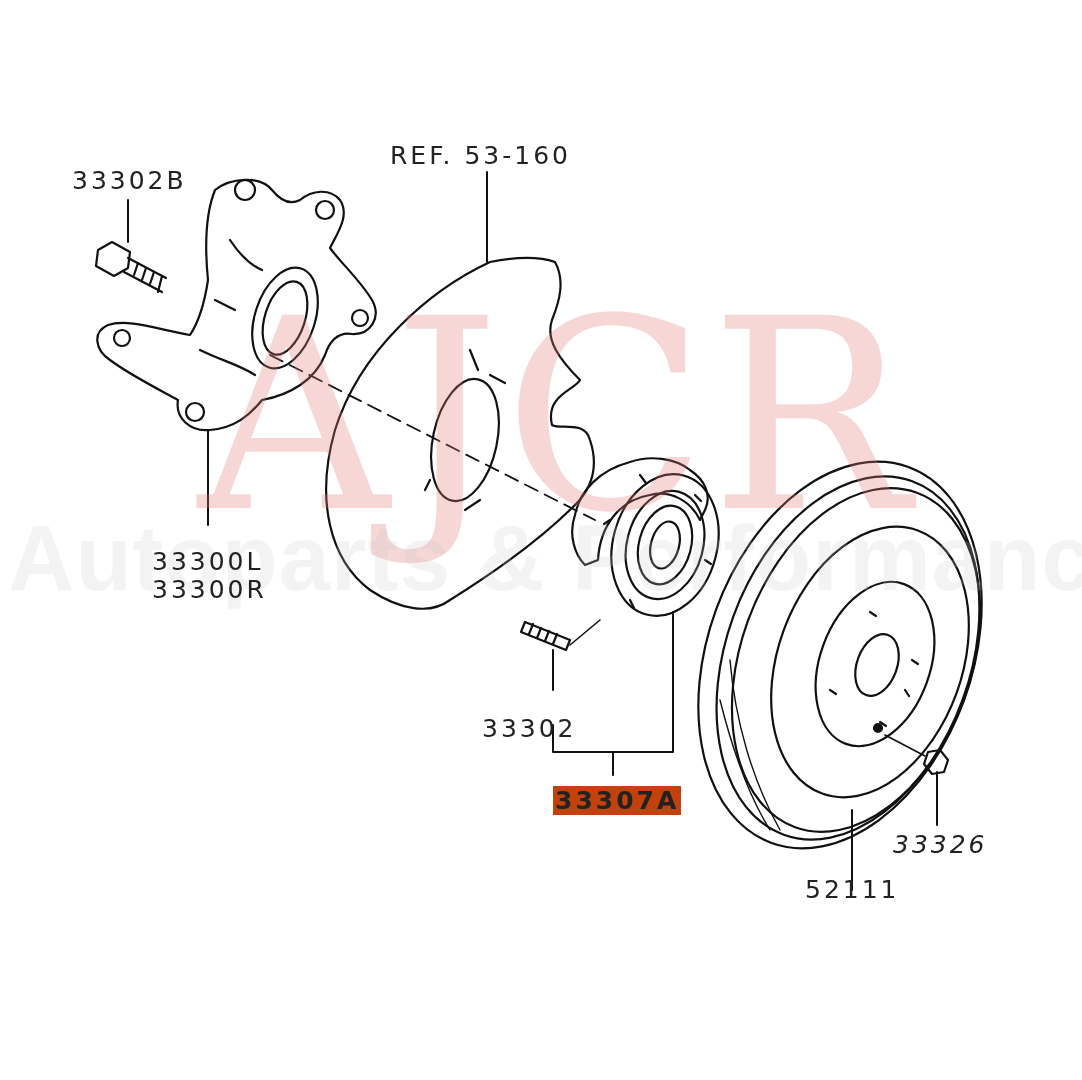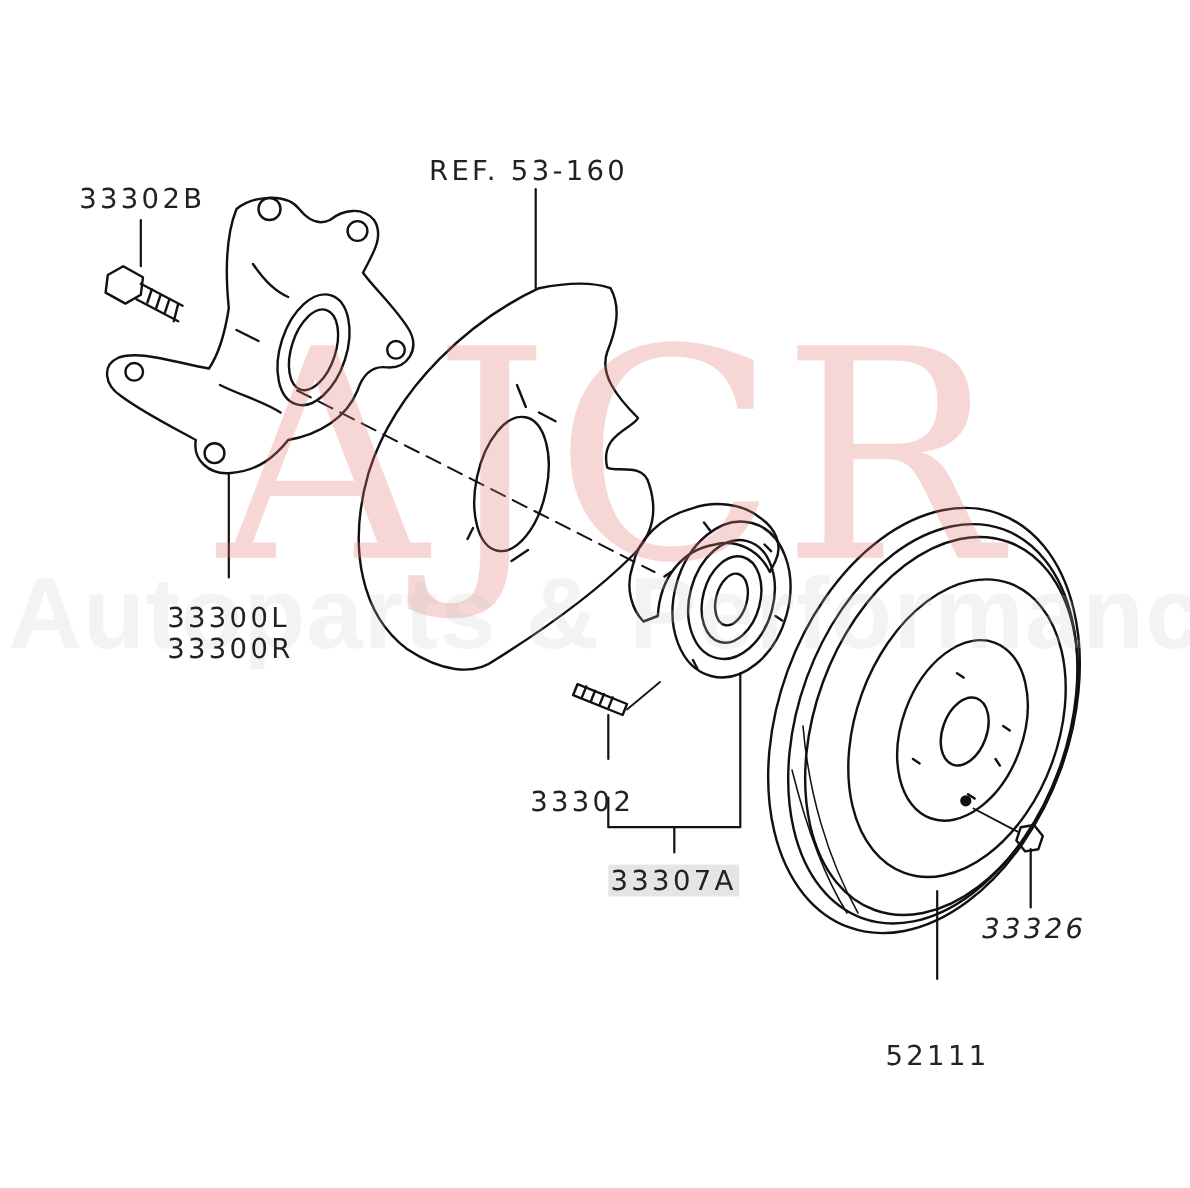--- a/index.html
+++ b/index.html
@@ -1,19 +1,19 @@
 <!DOCTYPE html>
 <html><head>
 <meta charset="utf-8">
 <style>
   html,body{margin:0;padding:0;background:#fff;}
   .canvas{position:relative;width:1082px;height:1080px;overflow:hidden;background:#fff;font-family:"DejaVu Sans Mono","Liberation Mono",monospace;}
   svg.art{position:absolute;left:0;top:0;}
   .label{position:absolute;font-family:"DejaVu Sans","Liberation Sans",sans-serif;font-size:25px;letter-spacing:3px;color:#222;line-height:1;white-space:nowrap;}
-  .highlight{background:#e5e5e5;padding:0 2px;}
+  .highlight{background:#c2410c;padding:0 2px;font-weight:bold;}
   .wm-big{position:absolute;left:198px;top:284px;font-family:"DejaVu Serif","Liberation Serif",serif;font-size:265px;color:rgba(230,120,120,0.30);letter-spacing:4px;line-height:1;white-space:nowrap;}
   .wm-small{position:absolute;left:8px;top:512px;font-family:"Liberation Sans","DejaVu Sans",sans-serif;font-weight:bold;font-size:92px;color:rgba(200,200,200,0.22);line-height:1;white-space:nowrap;letter-spacing:1px;}
 </style>
 </head>
 <body>
 
 <div class="canvas">
 
   <svg class="art" width="1082" height="1080" viewBox="0 0 1082 1080" fill="none" stroke="#111" stroke-width="2.2" stroke-linecap="round" stroke-linejoin="round">
 
@@ -91,15 +91,15 @@
   <div class="wm-big">AJCR</div>
   <div class="wm-small">Autoparts &amp; Performance</div>
 
   <div class="label" style="left:390px;top:143px;">REF. 53-160</div>
   <div class="label" style="left:72px;top:168px;">33302B</div>
   <div class="label" style="left:152px;top:549px;">33300L</div>
   <div class="label" style="left:152px;top:577px;">33300R</div>
   <div class="label" style="left:482px;top:700px;margin-top:16px;">33302</div>
   <div class="label" style="left:553px;top:788px;"><span class="highlight">33307A</span></div>
   <div class="label" style="left:893px;top:832px;font-style:italic;">33326</div>
-  <div class="label" style="left:805px;top:947px;">52111</div>
+  <div class="label" style="left:805px;top:877px;">52111</div>
 
 </div>
 
 </body></html>

